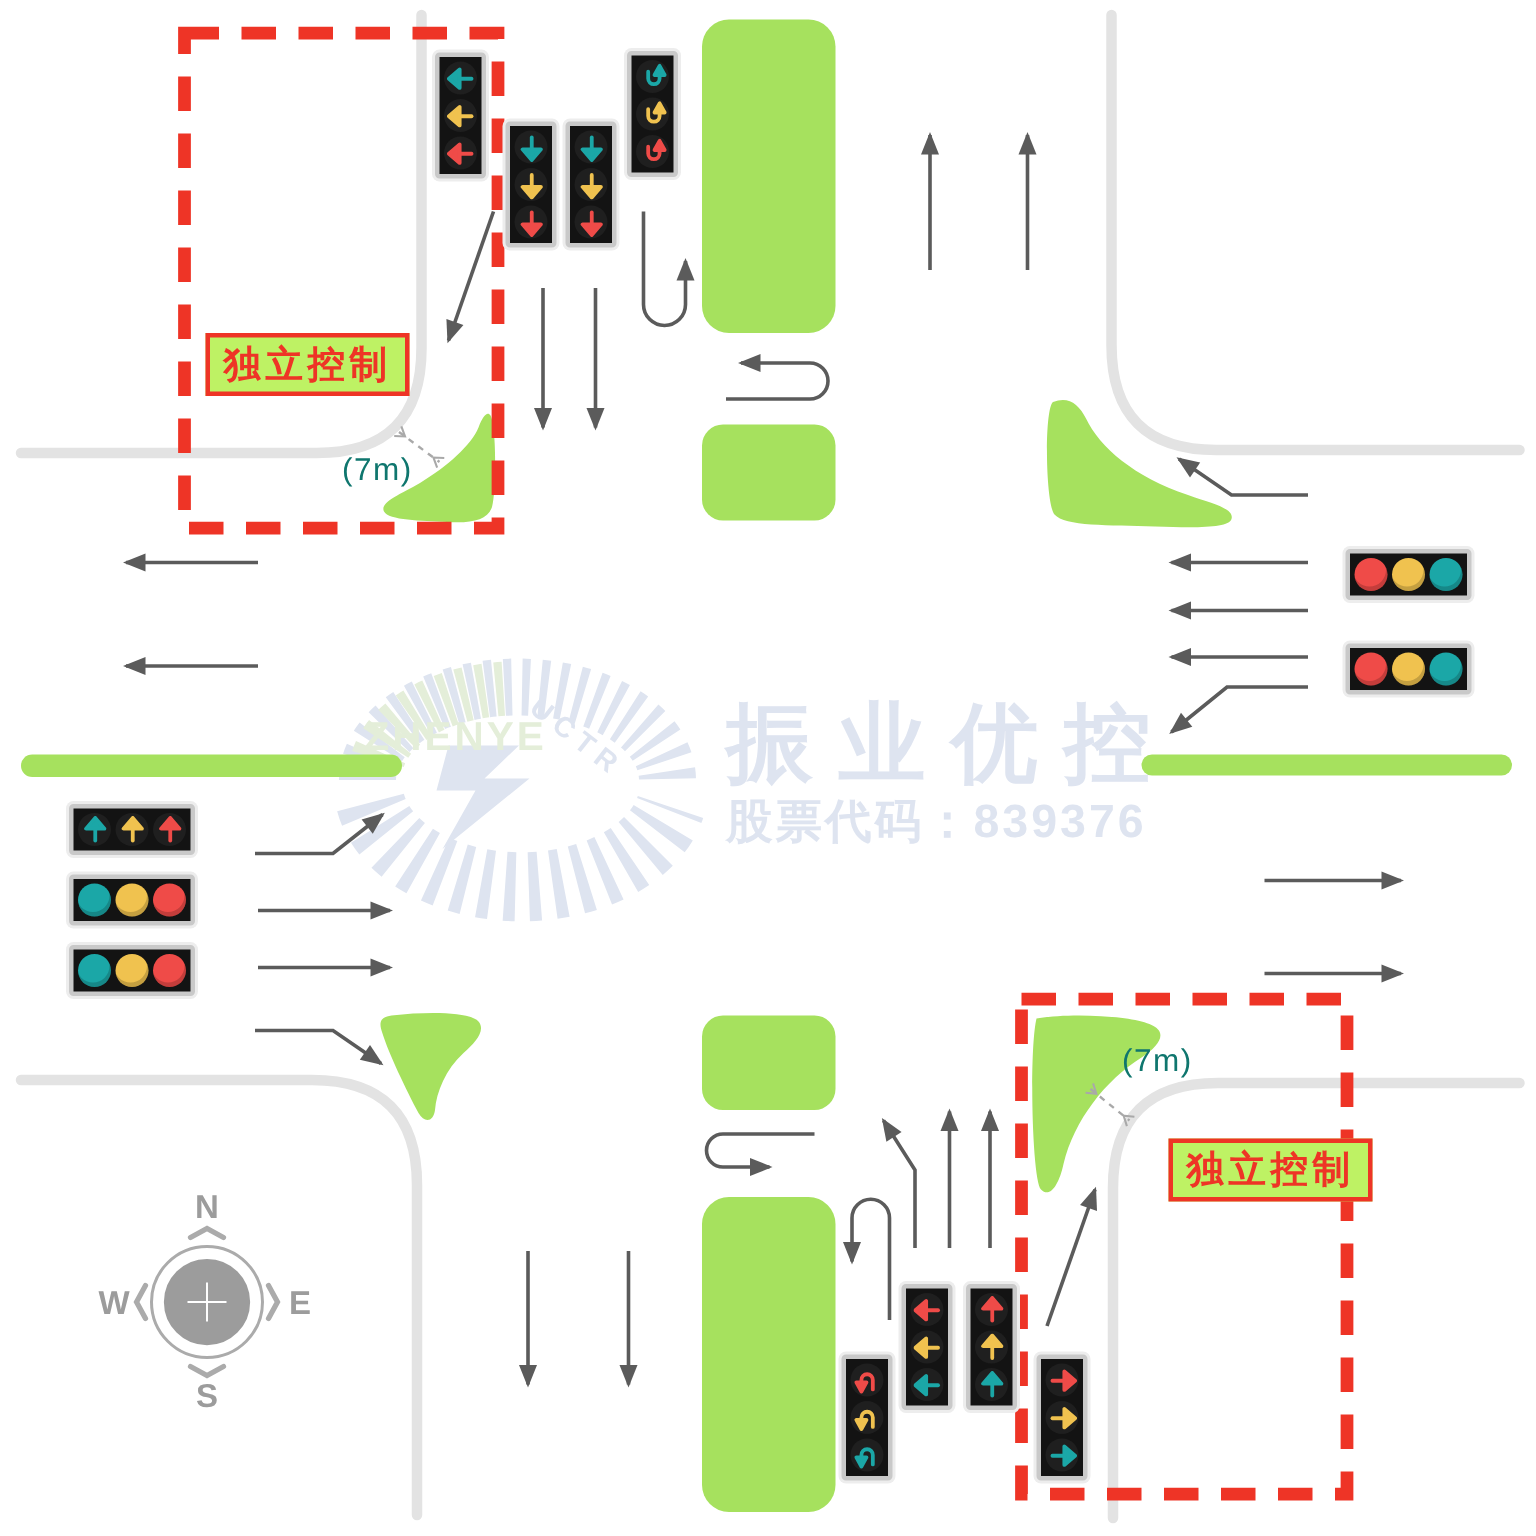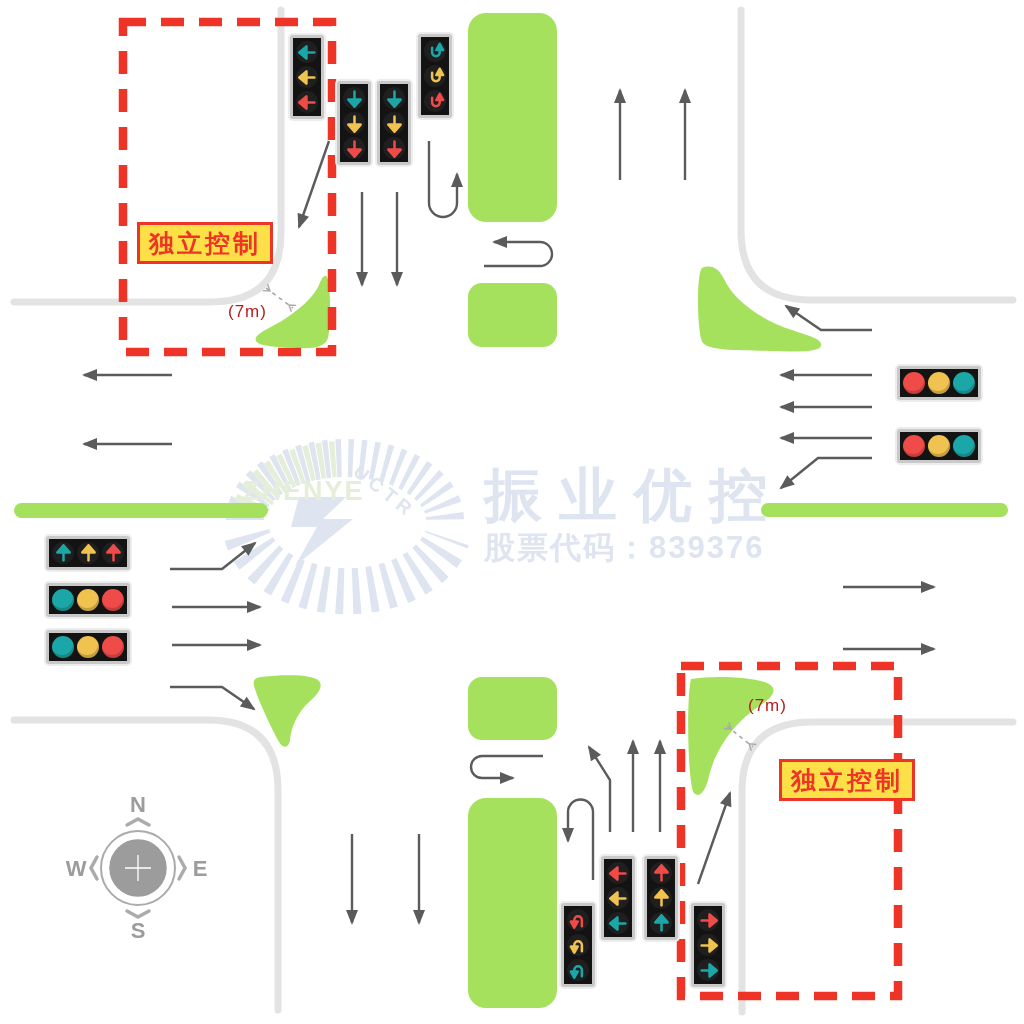--- a/index.html
+++ b/index.html
@@ -8,24 +8,24 @@
   #base{position:absolute;left:0;top:0;}
   .signal{position:absolute;display:flex;gap:3px;background:#131313;
           border:3px solid #c9c9c9;border-radius:3px;padding:3px;
           box-shadow:0 0 0 2px #ededed;box-sizing:content-box;}
   .signal.v{flex-direction:column;}
   .signal.h{flex-direction:row;}
   .lens{width:22px;height:22px;border-radius:50%;background:#1f1f1f;
         display:flex;align-items:center;justify-content:center;flex:0 0 auto;}
   .lens.disc{box-shadow:inset -1px -3px 0 rgba(0,0,0,.18);}
   .lens svg{width:19px;height:19px;display:block;}
-  .control-label{position:absolute;background:#fde047;border:3px solid var(--alert);
+  .control-label{position:absolute;background:#bef264;border:3px solid var(--alert);
           color:var(--alert);font-size:25px;font-weight:bold;letter-spacing:3px;
           padding:3px 9px;line-height:1.2;white-space:nowrap;}
-  .dist-label{position:absolute;color:#b91c1c;font-size:17px;letter-spacing:1px;white-space:nowrap;}
+  .dist-label{position:absolute;color:#0f766e;font-size:21px;letter-spacing:1px;white-space:nowrap;}
 </style>
 </head>
 <body>
 
 <div id="stage">
 
 <svg id="base" width="1024" height="1024" viewBox="0 0 1024 1024">
   <defs>
     <marker id="mh" markerWidth="18" markerHeight="14" refX="14" refY="7" orient="auto" markerUnits="userSpaceOnUse">
       <path d="M1,1 L16,7 L1,13 Z" fill="#5b5b5b" stroke="none"></path>

